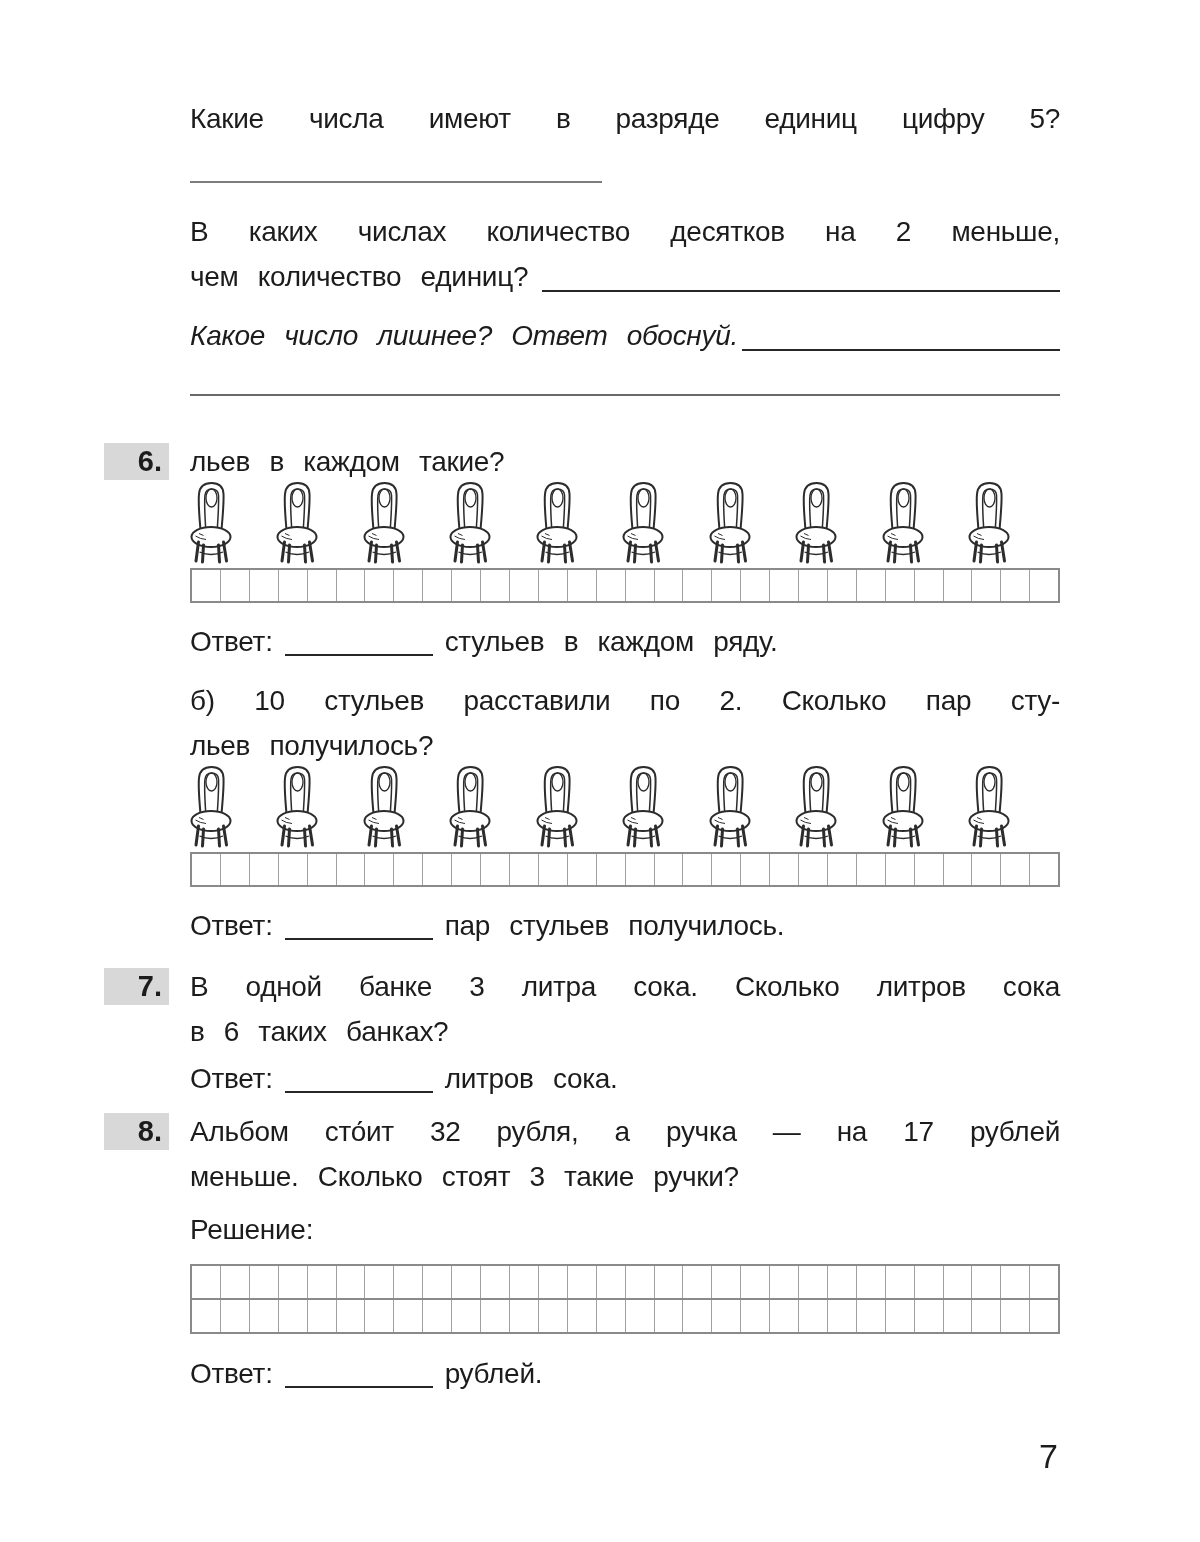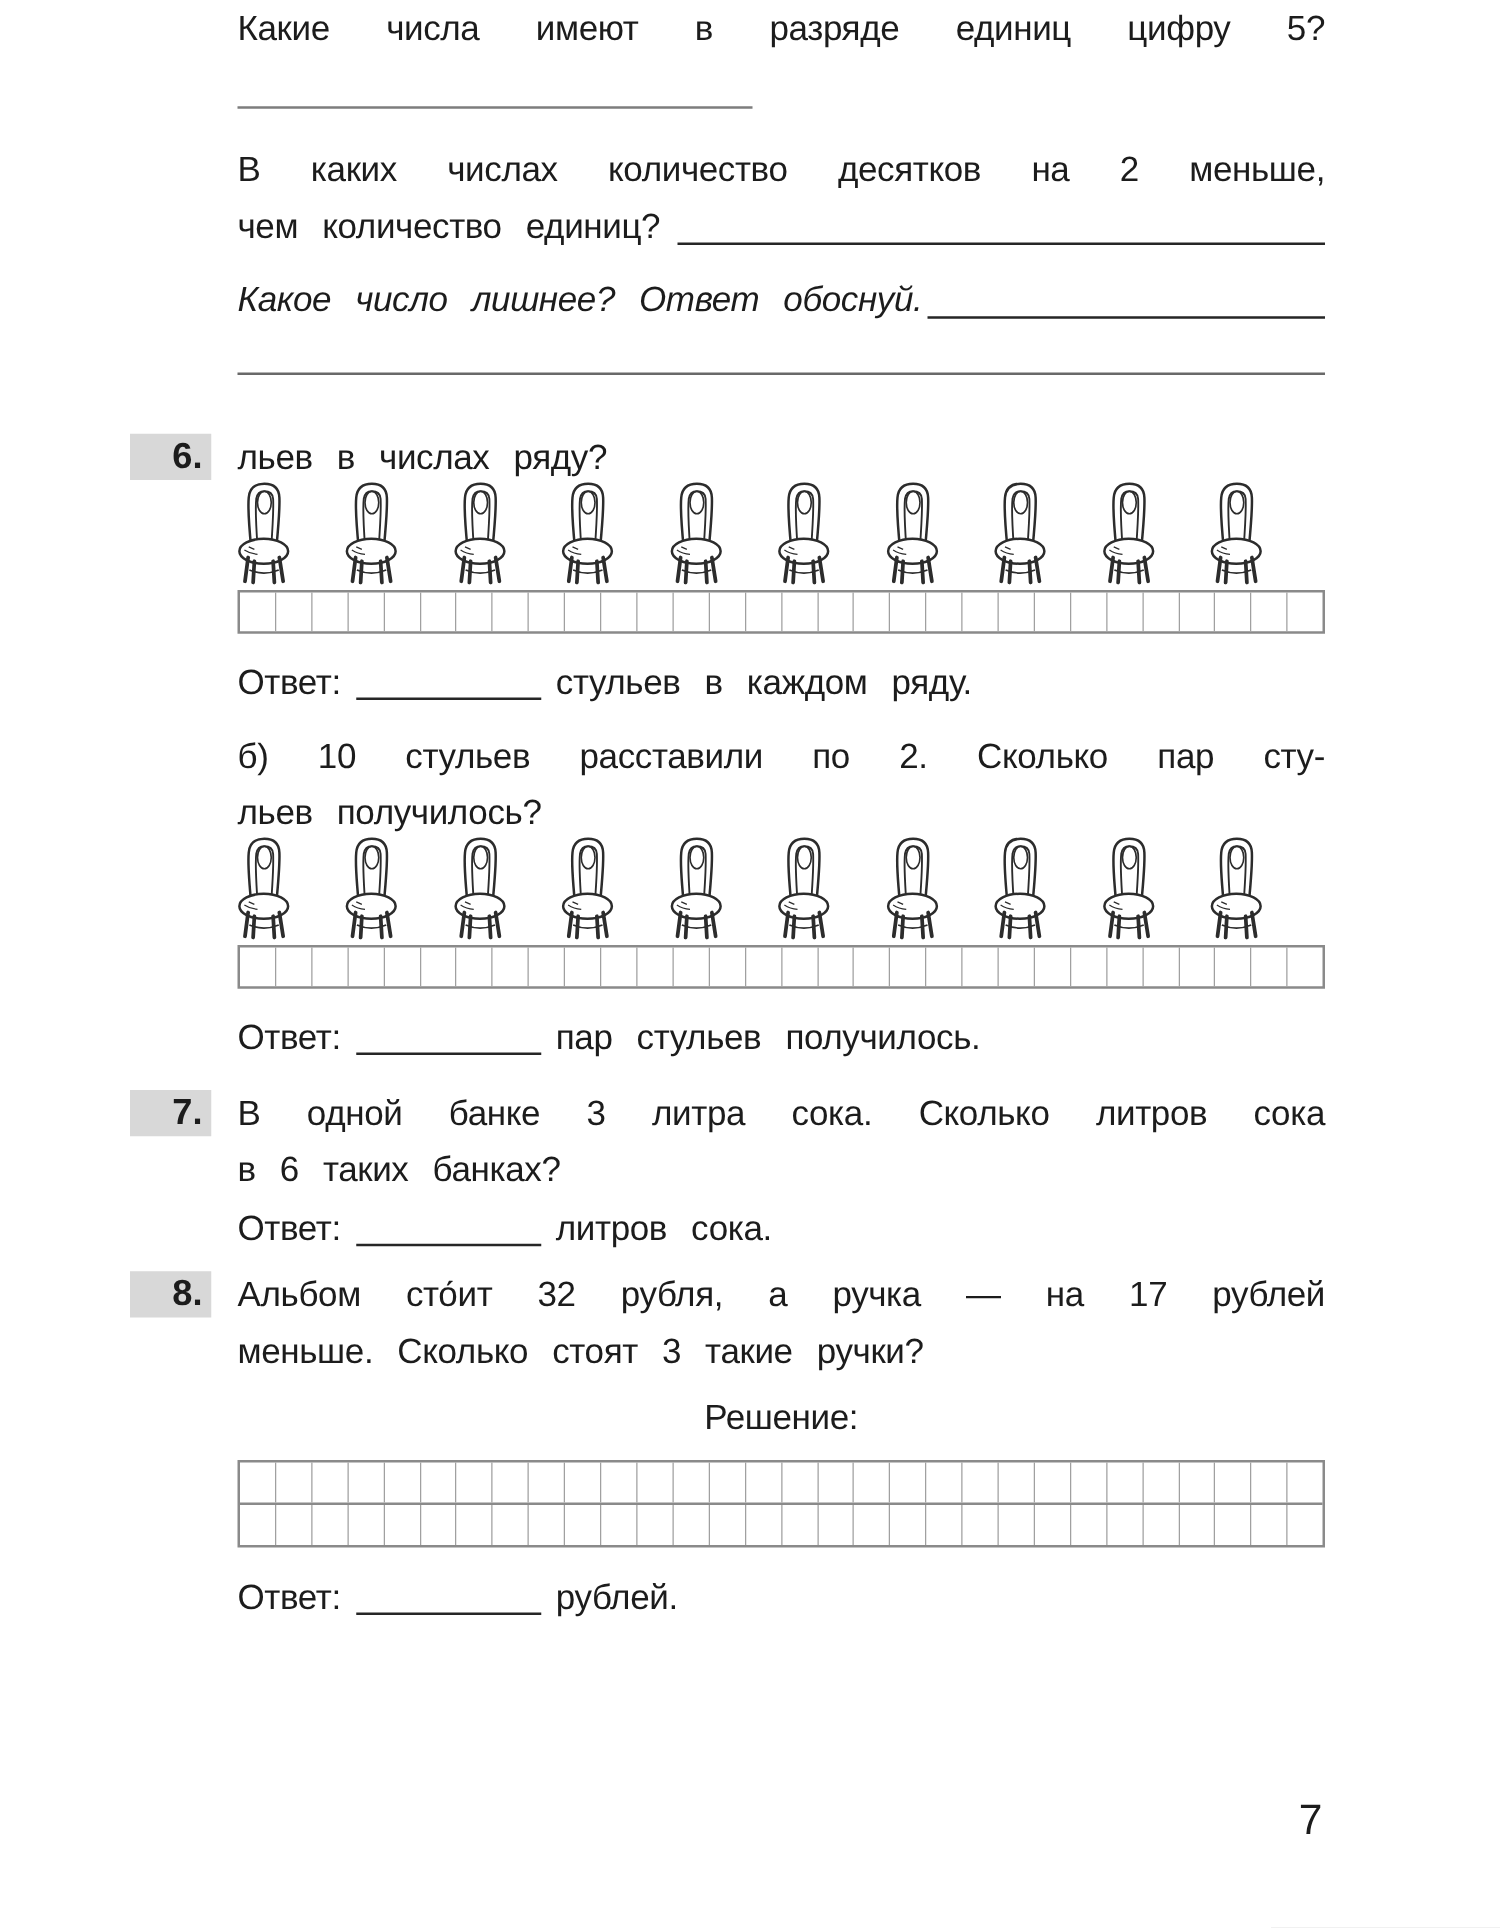--- a/index.html
+++ b/index.html
@@ -11,20 +11,21 @@
     font-family:"Liberation Sans", sans-serif;
     color:#1c1c1c;
     overflow:hidden;
   }
   .content {
     position:absolute; left:190px; top:0;
     width:870px;
     font-size:28px; line-height:45px;
     word-spacing:0.42em;
     letter-spacing:-0.3px;
+    padding-top:96px;
   }
   
   .jline {
     text-align:justify;
     text-align-last:justify;
     white-space:normal;
   }
   
   .lline { text-align:left; }
 
@@ -88,21 +89,21 @@
   .answer-row .blank {
     display:inline-block;
     width:148px;
     border-bottom:2px solid #262626;
     vertical-align:-5px;
     margin:0 12px;
   }
   .task-7 .answer-row { margin-top:2px; margin-bottom:0; }
   .task-8 .answer-row { margin-top:17px; margin-bottom:12px; }
 
-  .solution-label { margin-top:8px;text-align:center; }
+  .solution-label { margin-top:8px; }
 
   .page-number {
     position:absolute;
     right:142px; top:1436px;
     font-size:34px; line-height:40px;
     color:#1c1c1c;
   }
 </style>
 </head>
 <body>
@@ -123,21 +124,21 @@
     <div class="fillrow q3row">
       <span>Какое число лишнее? Ответ обоснуй.</span>
       <div class="fill tight"></div>
     </div>
 
     <div class="divider"></div>
 
     <div class="task task-6">
       <div class="badge">6.</div>
 
-      <div class="lline">льев в числах ряду?</div>
+      <div class="lline">льев в каждом такие?</div>
 
       <div class="chair-row">
           <div class="chair">
             <svg viewBox="0 0 44 88" width="44" height="88" xmlns="http://www.w3.org/2000/svg">
               <path d="M11 57 Q8 26 9 16 Q10 5 21.5 5 Q33 5 33.5 16 Q34 26 31 57" fill="none" stroke="#2c2c2c" stroke-width="2"></path>
               <path d="M16 55 Q14 26 15 17 Q16 11 21.5 11 Q28 11 28.5 17 Q29 27 27 55" fill="none" stroke="#2c2c2c" stroke-width="1.5"></path>
               <ellipse cx="21.5" cy="20" rx="5.5" ry="9" fill="none" stroke="#2c2c2c" stroke-width="1.3"></ellipse>
               <ellipse cx="21" cy="59" rx="19.5" ry="10" fill="#ffffff" stroke="#2c2c2c" stroke-width="2"></ellipse>
               <path d="M8.5 64 L6 83 M13.5 67 L12.5 84 M28.5 67 L29.5 84 M33.5 64 L36.5 83" fill="none" stroke="#2c2c2c" stroke-width="3" stroke-linecap="round"></path>
               <path d="M9.5 74 Q21 79 33 74" fill="none" stroke="#2c2c2c" stroke-width="1.3"></path>

